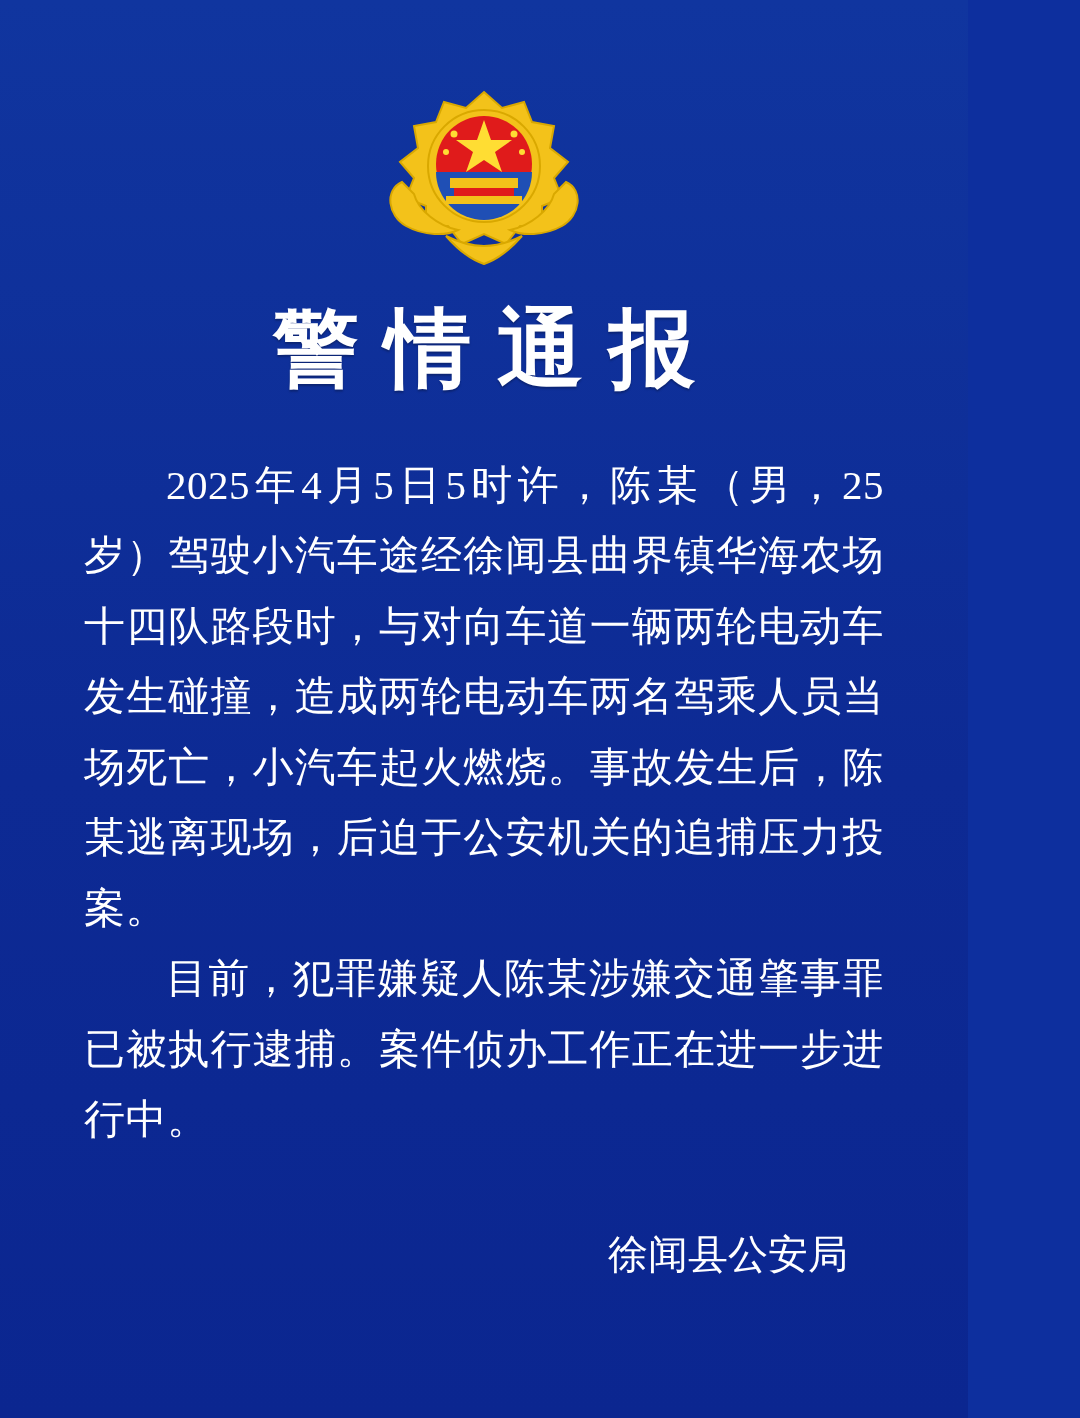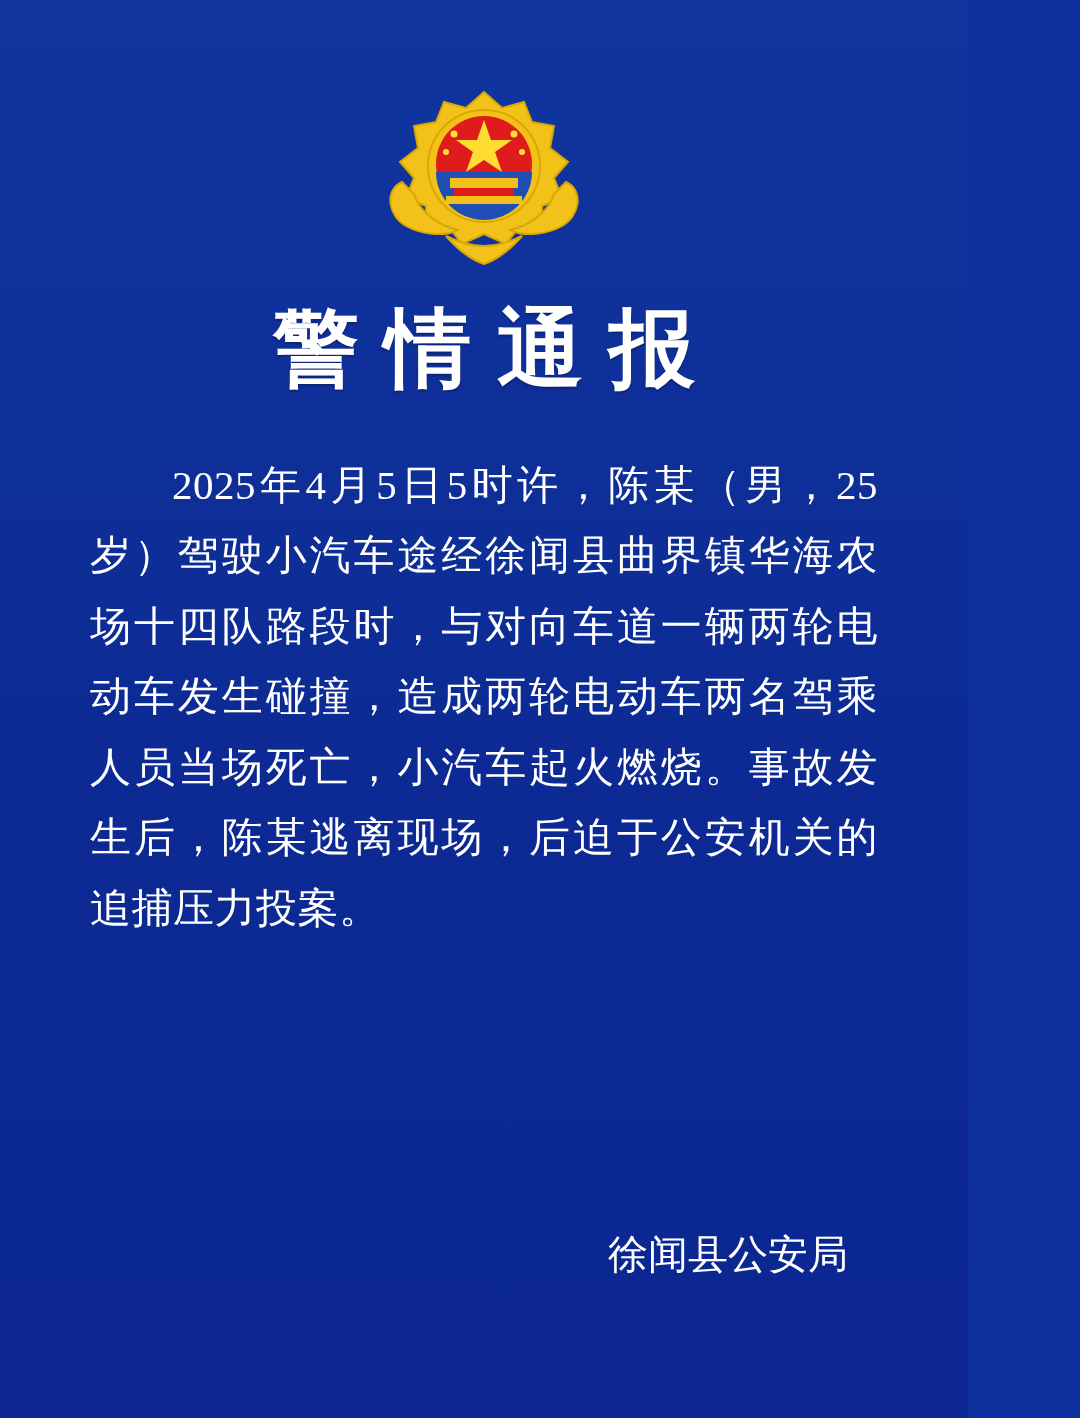--- a/index.html
+++ b/index.html
@@ -53,21 +53,21 @@
     margin-top: 42px;
     color: #ffffff;
     font-size: 41px;
     line-height: 1.72;
     text-align: justify;
     text-justify: inter-ideograph;
     letter-spacing: 0.5px;
     padding: 0 22px;
   }
   .body-text p {
-    margin: 6px;
+    margin: 0;
     text-indent: 2em;
   }
 
   
   .signature {
     position: absolute;
     right: 120px;
     bottom: 128px;
     color: #ffffff;
     font-size: 40px;
@@ -108,19 +108,20 @@
       <circle cx="130" cy="48" r="3.5" fill="#ffdd33"></circle>
       <circle cx="62" cy="66" r="3" fill="#ffdd33"></circle>
       <circle cx="138" cy="66" r="3" fill="#ffdd33"></circle>
     </svg>
   </div>
 
   <h1 class="title">警情通报</h1>
 
   <div class="body-text">
     <p>2025年4月5日5时许，陈某（男，25岁）驾驶小汽车途经徐闻县曲界镇华海农场十四队路段时，与对向车道一辆两轮电动车发生碰撞，造成两轮电动车两名驾乘人员当场死亡，小汽车起火燃烧。事故发生后，陈某逃离现场，后迫于公安机关的追捕压力投案。</p>
+    <p>目前，犯罪嫌疑人陈某涉嫌交通肇事罪已被执行逮捕。案件侦办工作正在进一步进行中。</p>
   </div>
 
   <div class="signature">
     <div>徐闻县公安局</div>
   </div>
 
 </div>
 
 </body></html>

